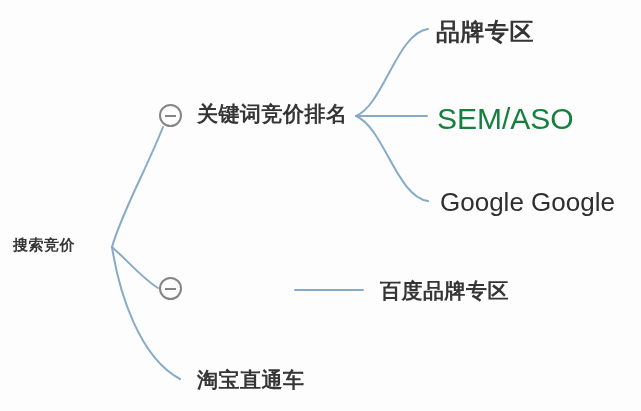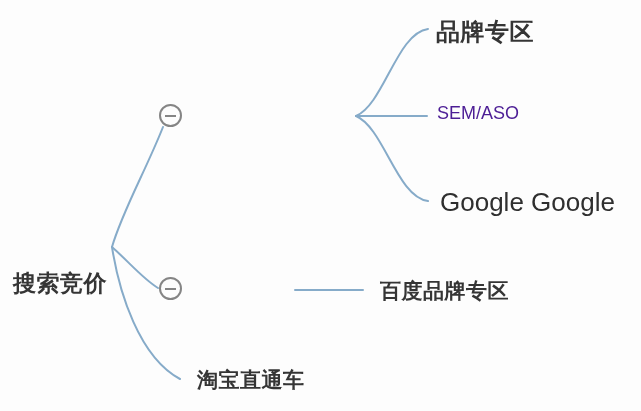--- a/index.html
+++ b/index.html
@@ -27,26 +27,26 @@
     stroke-linecap: round;
   }
   .node {
     position: absolute;
     color: #353535;
     white-space: nowrap;
     line-height: 1;
     cursor: default;
   }
   .cjk-bold { font-weight: 700; letter-spacing: 0.5px; }
-  .root-node       { left: 13px;  top: 237px; font-size: 23px; margin-top: 35px; }
+  .root-node       { left: 13px;  top: 237px; font-size: 15px; }
   .branch1-label   { left: 197px; top: 103px; font-size: 21px; }
   .branch2-label   { left: 197px; top: 279px; font-size: 22px; }
   .branch3-label   { left: 197px; top: 369px; font-size: 21px; }
   .leaf-baidu-mkt  { left: 436px; top: 20px;  font-size: 24px; }
-  .leaf-sem        { left: 437px; top: 104px; font-size: 18px; font-weight: 400; color: #4c1d95; }
+  .leaf-sem        { left: 437px; top: 104px; font-size: 30px; font-weight: 400; color: #15803d; }
   .leaf-google     { left: 440px; top: 189px; font-size: 26px; font-weight: 400; color: #2f2f2f; }
   .leaf-baidu-zone { left: 380px; top: 280px; font-size: 21px; }
   .collapse-toggle {
     position: absolute;
     width: 19px;
     height: 19px;
     border: 2px solid #858585;
     border-radius: 50%;
     background: #fdfdfd;
     display: flex;
@@ -84,20 +84,21 @@
     <path d="M356,116 C 384,128 397,197 428,201" stroke="#86abc9"></path>
 
     <path d="M295,290 L 363,290" stroke="#86abc9"></path>
   </svg>
 
   <div class="node cjk-bold root-node">搜索竞价</div>
 
   <div class="collapse-toggle toggle-branch1">
     <span class="minus-bar"></span>
   </div>
+  <div class="node cjk-bold branch1-label">关键词竞价排名</div>
 
   <div class="node cjk-bold leaf-baidu-mkt">品牌专区</div>
   <div class="node leaf-sem">SEM/ASO</div>
   <div class="node leaf-google">Google Google</div>
 
   <div class="collapse-toggle toggle-branch2">
     <span class="minus-bar"></span>
   </div>
   <div class="node cjk-bold leaf-baidu-zone">百度品牌专区</div>
 

